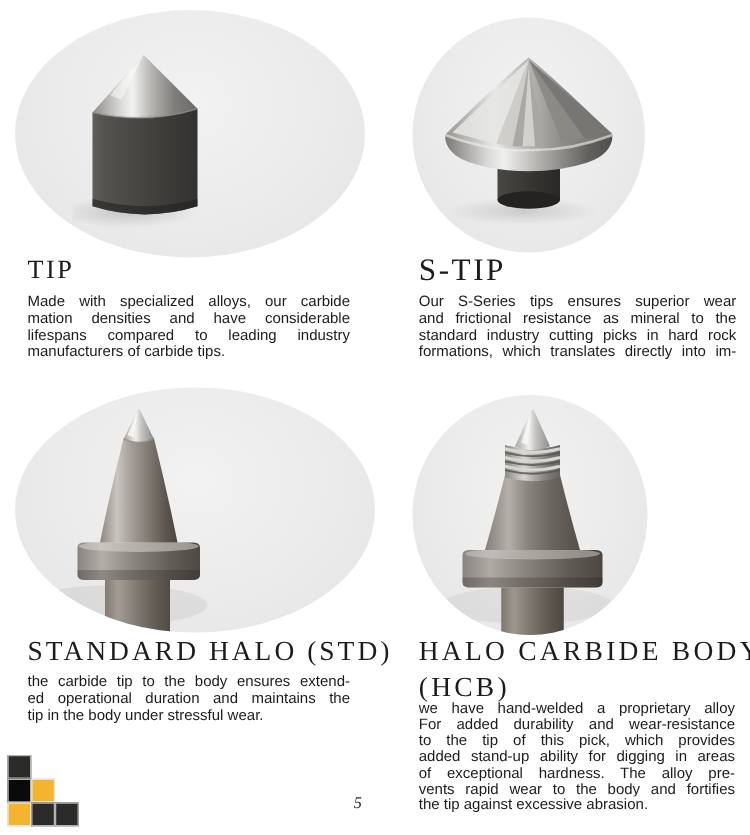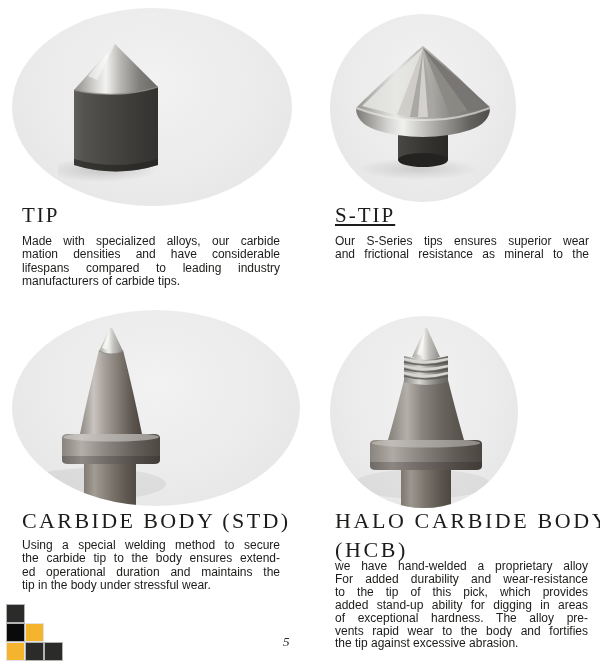--- a/index.html
+++ b/index.html
@@ -8,21 +8,21 @@
   .circle{position:absolute;border-radius:50%;overflow:hidden;
           background:radial-gradient(ellipse at 50% 38%, #f2f2f2 0%, #ebebeb 55%, #e3e3e3 100%);}
   .c1{left:12px;top:8px;width:280px;height:198px;}
   .c2{left:330px;top:14px;width:186px;height:188px;}
   .c3{left:12px;top:310px;width:288px;height:196px;}
   .c4{left:330px;top:316px;width:188px;height:192px;}
   .circle svg{position:absolute;}
   .title{position:absolute;margin:0;font-family:"Liberation Serif",serif;font-weight:400;
          color:#1c1c1a;}
   .t1{left:22px;top:203px;font-size:21px;letter-spacing:2px;}
-  .t2{left:335px;top:203px;font-size:21px;letter-spacing:2px;text-decoration:underline;}
+  .t2{left:335px;top:203px;font-size:25px;letter-spacing:2px;}
   .t3{left:22px;top:508px;font-size:22px;letter-spacing:2.4px;}
   .t4{left:335px;top:506px;font-size:22px;letter-spacing:2.6px;width:284px;line-height:29px;}
   .para{position:absolute;font-size:12px;line-height:13.4px;color:#1b1b19;}
   .p1{left:22px;top:235px;width:258px;}
   .p2{left:335px;top:235px;width:254px;}
   .p3{left:22px;top:539px;width:258px;}
   .p4{left:335px;top:560px;width:253px;line-height:12.9px;}
   .pline{text-align:justify;text-align-last:justify;white-space:nowrap;overflow:hidden;}
   .pline.last{text-align-last:left;}
   .corner{position:absolute;left:6px;top:604px;width:57px;height:57px;}
@@ -121,20 +121,22 @@
         <polygon points="81,16 76,81 86,81" fill="#dddbd7" opacity="0.8"></polygon>
         <polygon points="81,12 108,79 142,70" fill="#8a8884" opacity="0.9"></polygon>
         <polygon points="81,12 126,75 148,71" fill="#757371" opacity="0.85"></polygon>
         <path d="M14,72 Q48,85 81,84 Q114,85 148,72" stroke="#f0f0ee" stroke-width="2" fill="none" opacity="0.6"></path>
       </svg>
     </div>
     <h2 class="title t2">S-TIP</h2>
     <div class="para p2">
       <div class="pline">Our S-Series tips ensures superior wear</div>
       <div class="pline">and frictional resistance as mineral to the</div>
+      <div class="pline">standard industry cutting picks in hard rock</div>
+      <div class="pline">formations, which translates directly into im-</div>
     </div>
   </section>
 
   <section>
     <div class="circle c3">
       <svg style="left:24px;top:14px" width="165" height="185" viewBox="0 0 165 185">
         <defs>
           <linearGradient id="g3tip" x1="0" y1="0" x2="1" y2="0">
             <stop offset="0" stop-color="#a9a7a3"></stop>
               <stop offset="0.4" stop-color="#eeeeec"></stop>
@@ -168,23 +170,22 @@
         <rect x="48" y="138" width="52" height="47" fill="url(#g3shank)"></rect>
         <path d="M26,114 Q26,110 32,110 L118,110 Q124,110 124,114 L124,136 Q124,140 118,140 L32,140 Q26,140 26,136 Z" fill="url(#g3flange)"></path>
         <ellipse cx="75" cy="113" rx="48" ry="4.5" fill="#d9d7d3" opacity="0.55"></ellipse>
         <path d="M26,132 L124,132 L124,136 Q124,140 118,140 L32,140 Q26,140 26,136 Z" fill="rgba(30,28,26,0.25)"></path>
         <path d="M63,26 Q52,70 44,110 L106,110 Q98,70 87,26 Q75,31 63,26 Z" fill="url(#g3body)"></path>
         <path d="M74,4 Q75,3 76,4 L87,27 Q75,33 63,27 Z" fill="url(#g3tip)"></path>
         <polygon points="74,6 66,24 71,26" fill="#fafaf8" opacity="0.8"></polygon>
         <path d="M63,27 Q75,33 87,27" stroke="#8e8c88" stroke-width="1.2" fill="none" opacity="0.7"></path>
       </svg>
     </div>
-    <h2 class="title t3">CARBIDE BODY (STD)</h2>
+    <h2 class="title t3">STANDARD HALO (STD)</h2>
     <div class="para p3">
-      <div class="pline">Using a special welding method to secure</div>
       <div class="pline">the carbide tip to the body ensures extend-</div>
       <div class="pline">ed operational duration and maintains the</div>
       <div class="pline last">tip in the body under stressful wear.</div>
     </div>
   </section>
 
   <section>
     <div class="circle c4">
       <svg style="left:26px;top:8px" width="140" height="188" viewBox="0 0 140 188">
         <defs>

